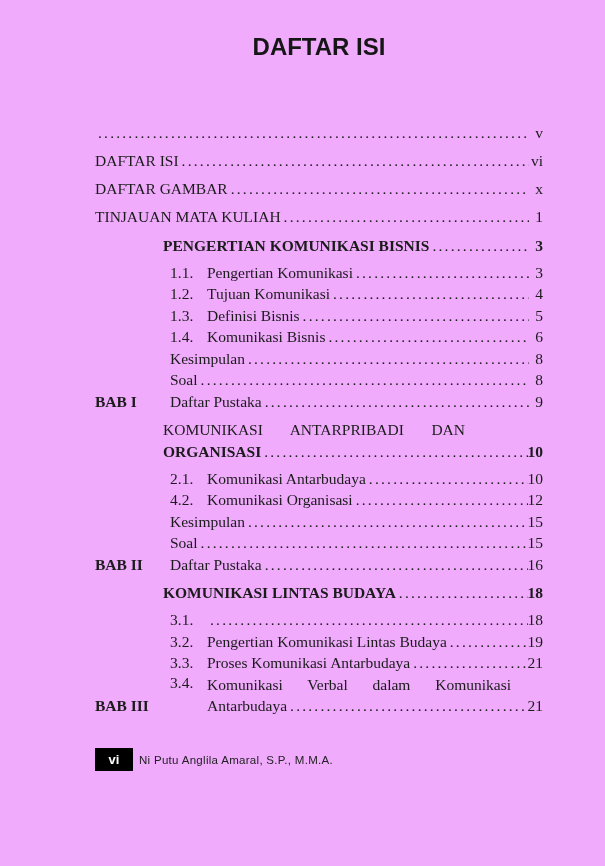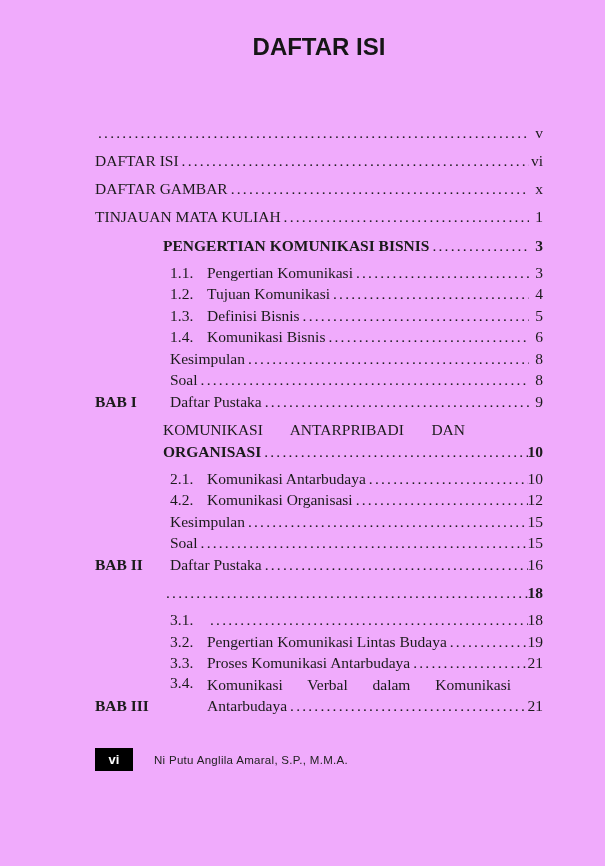--- a/index.html
+++ b/index.html
@@ -76,21 +76,21 @@
     height: 23px;
     background: #000000;
     color: #ffffff;
     font-weight: bold;
     font-size: 13px;
     display: flex;
     align-items: center;
     justify-content: center;
   }
   .author {
-    margin-left: 21px;
+    margin-left: 6px;
     font-size: 11.5px;
     letter-spacing: 0.3px;
     color: #222222;
   }
 </style>
 </head>
 <body>
 
 <div class="page">
 
@@ -208,20 +208,21 @@
             <span class="pg">16</span>
           </div>
         </div>
       </div>
     </div>
 
     <div class="chapter">
       <span class="bab">BAB III</span>
       <div class="cbody">
         <div class="row trow">
+          <span class="lbl">KOMUNIKASI LINTAS BUDAYA</span>
           <span class="dots">........................................................................................................................................................................................................</span>
           <span class="pg">18</span>
         </div>
         <div class="items">
           <div class="row item">
             <span class="num">3.1.</span>
             <span class="dots">........................................................................................................................................................................................................</span>
             <span class="pg">18</span>
           </div>
           <div class="row item">

